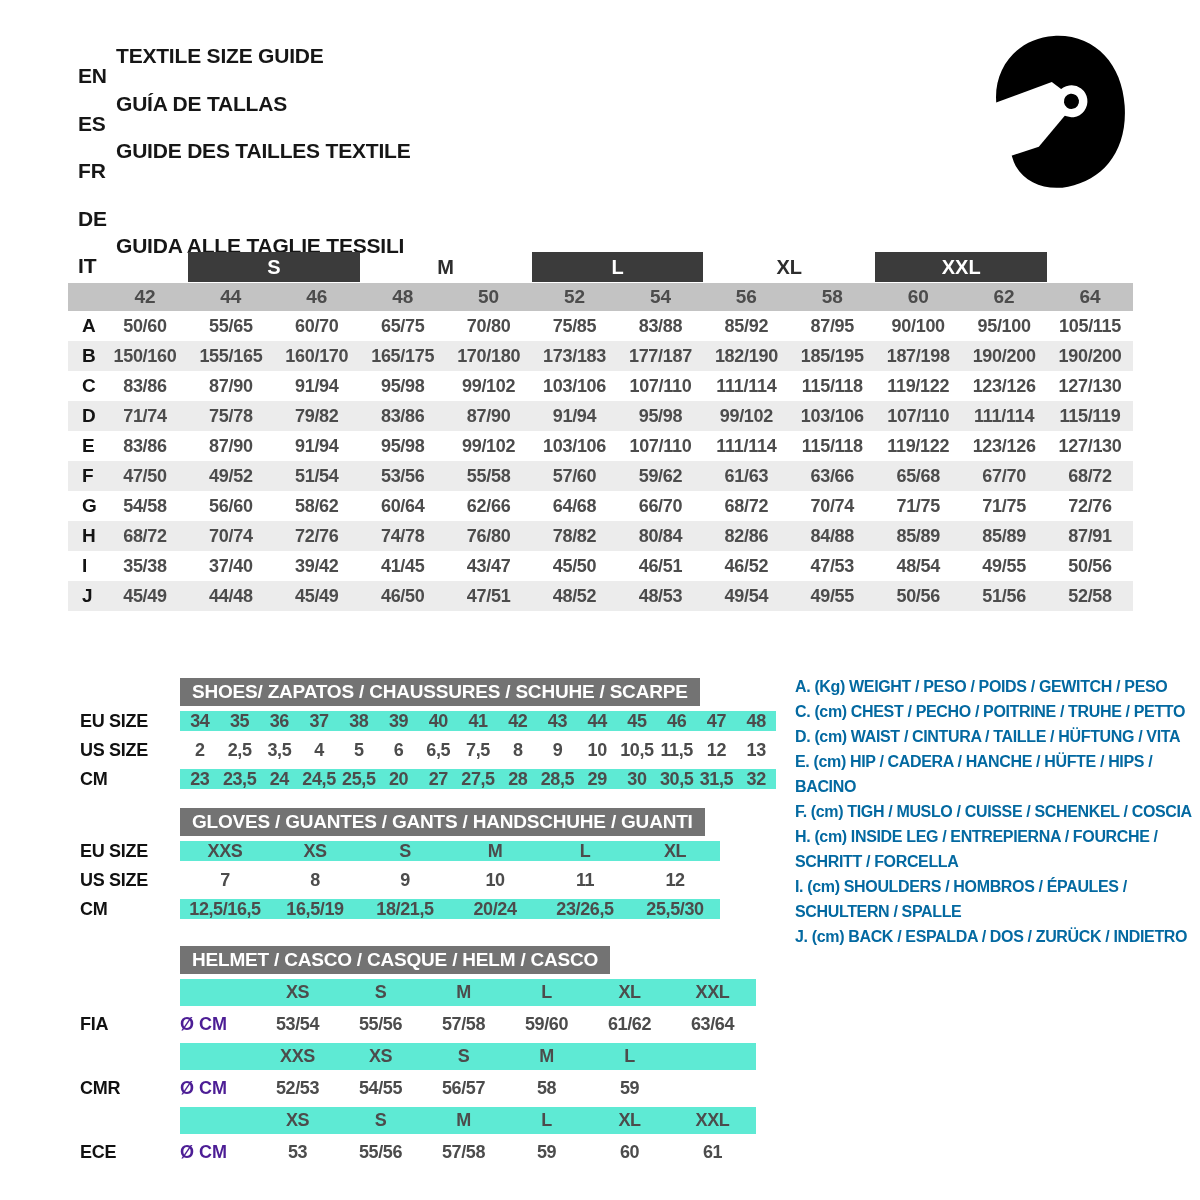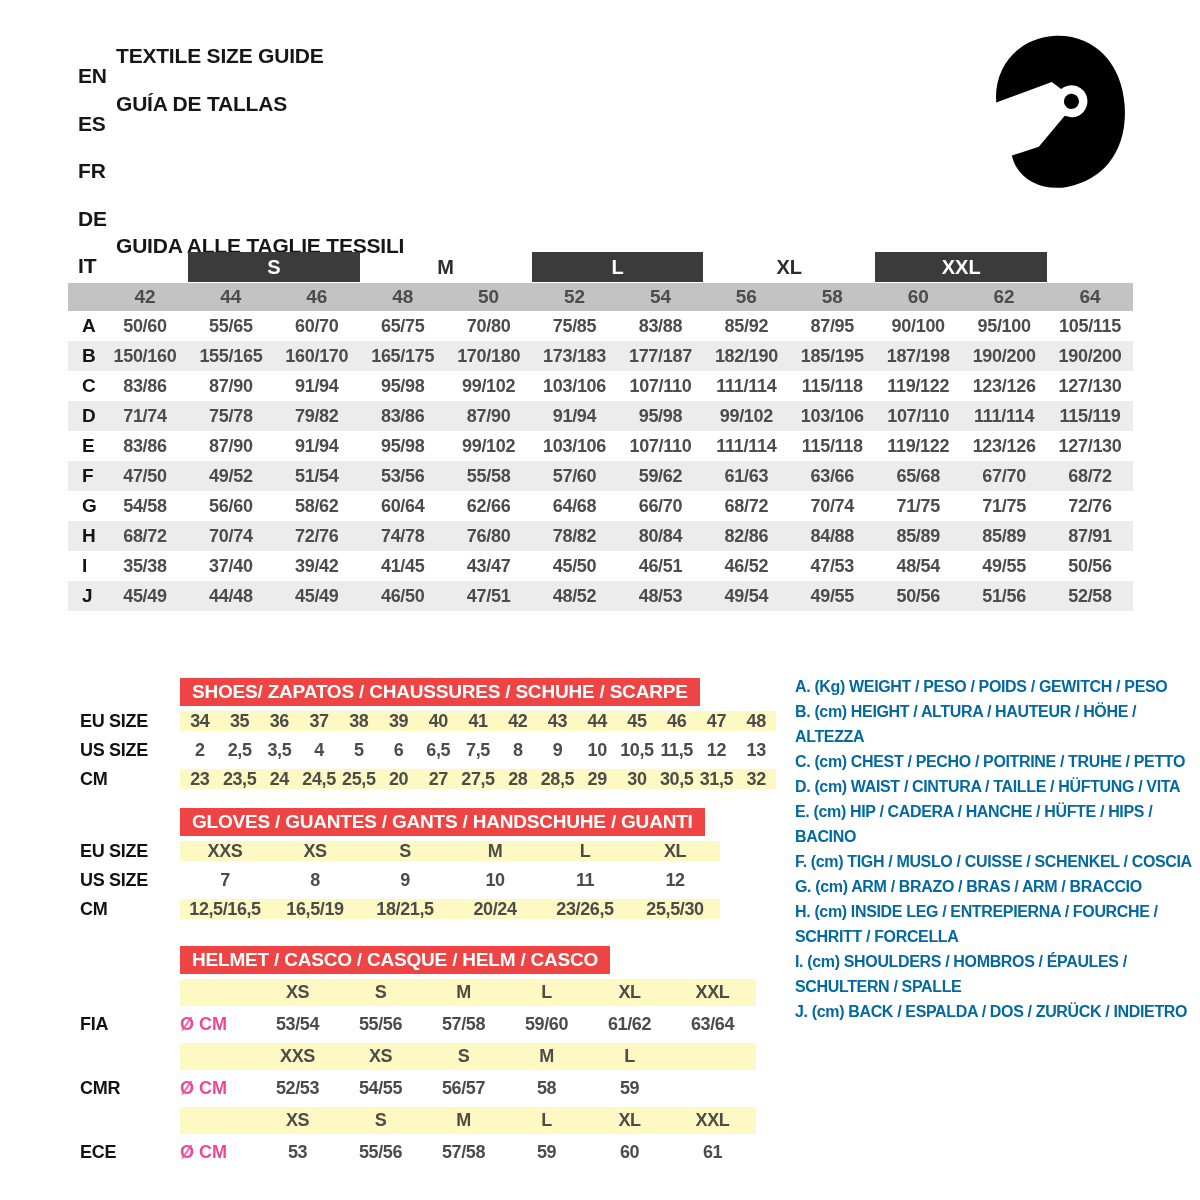--- a/index.html
+++ b/index.html
@@ -25,34 +25,34 @@
   .group.filled { background:#3b3b3b; color:#fff; }
   .group.plain { background:transparent; color:#2d2d2d; }
   .band { height:28px; background:#c3c3c3; color:#4c4c4c; font-size:19px; }
   .trow { height:30px; color:#4c4c4c; font-size:18px; letter-spacing:-0.3px; }
   .trow.stripe { background:#ececec; }
   .cell { text-align:center; }
   .letter { color:#141414; padding-left:14px; text-align:left; font-size:19px; }
 
   
   .section { position:absolute; left:80px; font-weight:bold; }
-  .sec-title { margin-left:100px; height:28px; background:#ef4444; color:#fff; font-size:19px; letter-spacing:-0.2px;
+  .sec-title { margin-left:100px; height:28px; background:#737373; color:#fff; font-size:19px; letter-spacing:-0.2px;
                display:flex; align-items:center; padding:0 12px; width:fit-content; margin-bottom:5px; }
   .srow { display:flex; align-items:center; height:20px; margin-bottom:9px; }
   .srow-label { width:100px; flex:0 0 100px; font-size:18px; color:#111; letter-spacing:-0.3px; }
   .srow-content { display:flex; height:100%; align-items:center; }
-  .srow-content.stripe { background:#fef9c3; }
+  .srow-content.stripe { background:#5eead4; }
   .scell { text-align:center; font-size:18px; color:#4c4c4c; letter-spacing:-0.4px; }
   #shoes .srow-content { width:596px; }
   #shoes .scell { flex:1 1 0; }
   #gloves .srow-content { width:540px; }
   #gloves .scell { width:90px; flex:0 0 90px; }
   #helmet .srow { height:27px; margin-bottom:5px; }
   #helmet .srow-content { width:576px; }
-  .hunit { width:76px; flex:0 0 76px; text-align:left; font-size:18px; color:#ec4899; }
+  .hunit { width:76px; flex:0 0 76px; text-align:left; font-size:18px; color:#4c1d95; }
   #helmet .scell { width:83px; flex:0 0 83px; }
   #helmet .sizes .scell { color:#4c4c4c; }
 
   
   .legend { position:absolute; left:795px; top:674px; width:400px; font-weight:bold; font-size:16px;
             line-height:25px; letter-spacing:-0.35px; color:#0369a1; }
   .legend-line { margin-bottom:0; }
 </style>
 </head>
 <body>
@@ -63,20 +63,21 @@
       <div class="lang-row">
         <div class="lang-code">EN</div>
         <div class="lang-title">TEXTILE SIZE GUIDE</div>
       </div>
       <div class="lang-row">
         <div class="lang-code">ES</div>
         <div class="lang-title">GUÍA DE TALLAS</div>
       </div>
       <div class="lang-row">
         <div class="lang-code">FR</div>
+        <div class="lang-title">GUIDE DES TAILLES TEXTILE</div>
       </div>
       <div class="lang-row">
         <div class="lang-code">DE</div>
       </div>
       <div class="lang-row">
         <div class="lang-code">IT</div>
         <div class="lang-title">GUIDA ALLE TAGLIE TESSILI</div>
       </div>
     </div>
 
@@ -442,24 +443,22 @@
             <div class="scell">59</div>
             <div class="scell">60</div>
             <div class="scell">61</div>
           </div>
         </div>
       </div>
   </div>
 
   <div class="legend" id="legend">
       <div class="legend-line">A. (Kg) WEIGHT / PESO / POIDS / GEWITCH / PESO</div>
-      <div class="legend-line">B. (cm) HEIGHT / ALTURA / HAUTEUR / HÖHE / ALTEZZA</div>
       <div class="legend-line">C. (cm) CHEST / PECHO / POITRINE / TRUHE / PETTO</div>
       <div class="legend-line">D. (cm) WAIST / CINTURA / TAILLE / HÜFTUNG / VITA</div>
       <div class="legend-line">E. (cm) HIP / CADERA / HANCHE / HÜFTE / HIPS / BACINO</div>
       <div class="legend-line">F. (cm) TIGH / MUSLO / CUISSE / SCHENKEL / COSCIA</div>
-      <div class="legend-line">G. (cm) ARM / BRAZO / BRAS / ARM / BRACCIO</div>
       <div class="legend-line">H. (cm) INSIDE LEG / ENTREPIERNA / FOURCHE / SCHRITT / FORCELLA</div>
       <div class="legend-line">I. (cm) SHOULDERS / HOMBROS / ÉPAULES / SCHULTERN / SPALLE</div>
       <div class="legend-line">J. (cm) BACK / ESPALDA / DOS / ZURÜCK / INDIETRO</div>
     </div>
 
 </div>
 
 </body></html>

